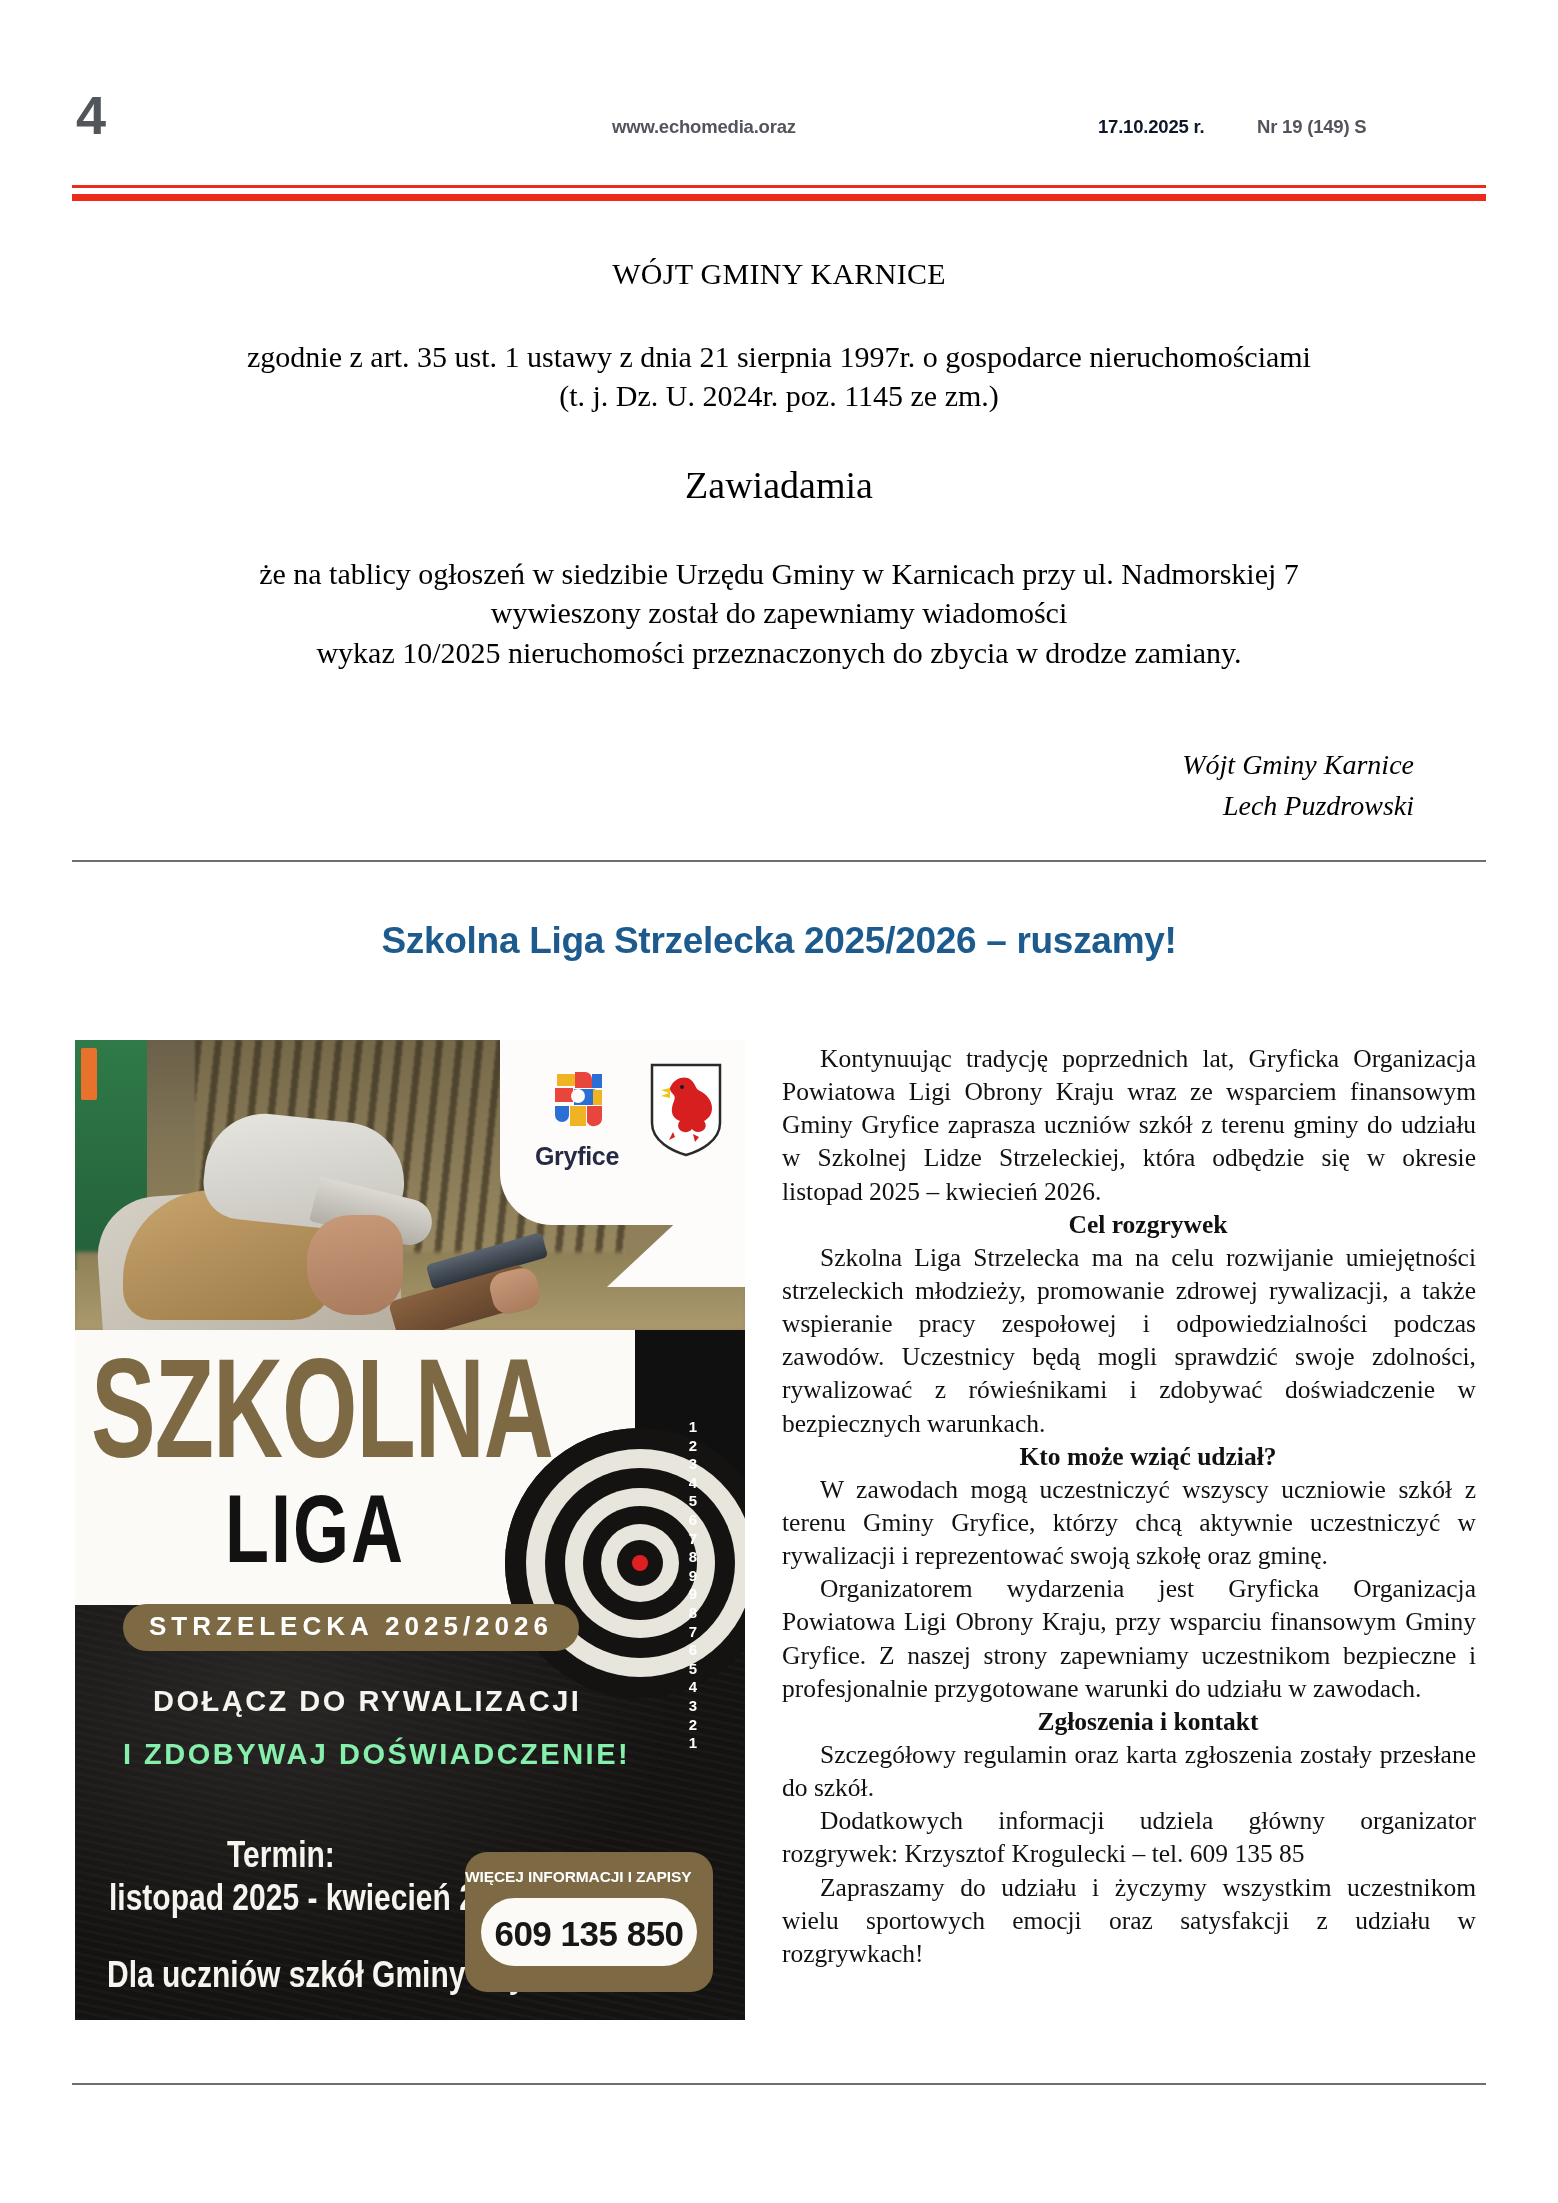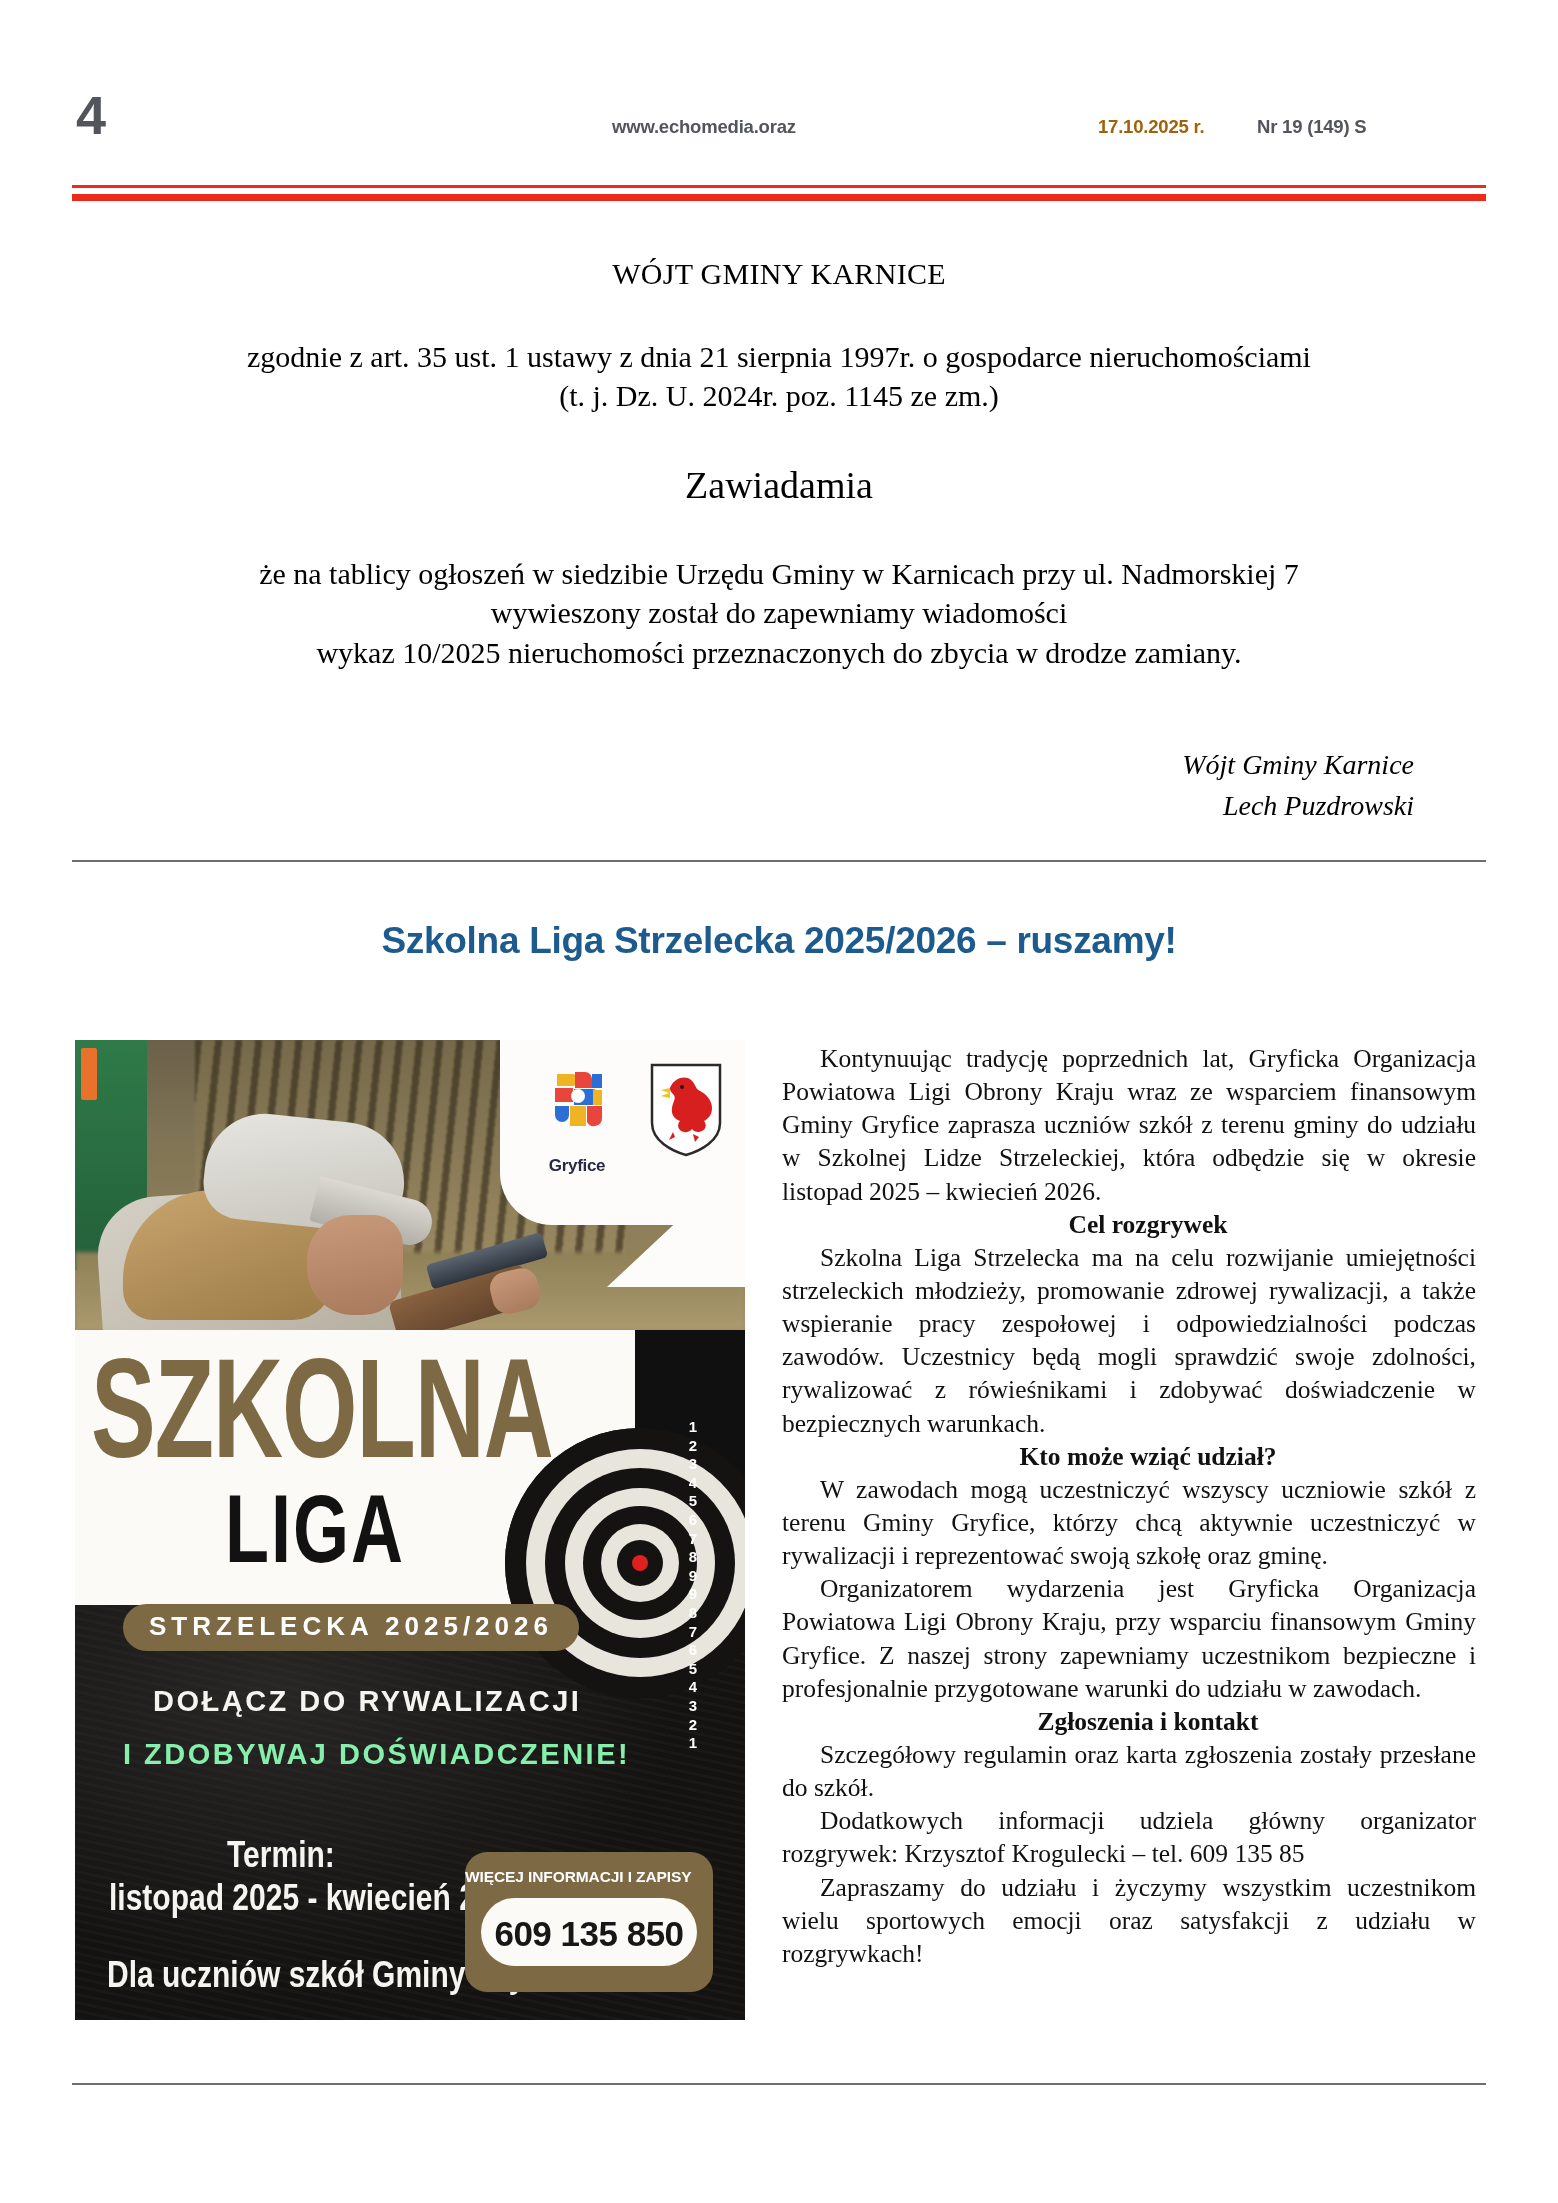--- a/index.html
+++ b/index.html
@@ -44,21 +44,21 @@
     color: #53555c;
     letter-spacing: -0.2px;
   }
   .masthead-date {
     position: absolute;
     left: 1026px;
     top: 20px;
     font-family: "Liberation Sans", sans-serif;
     font-weight: bold;
     font-size: 18.5px;
-    color: #a16207;
+    color: #0f172a;
     letter-spacing: -0.2px;
   }
   .masthead-issue {
     position: absolute;
     left: 1185px;
     top: 20px;
     font-family: "Liberation Sans", sans-serif;
     font-weight: bold;
     font-size: 18.5px;
     color: #53555c;
@@ -258,23 +258,23 @@
   .logo-gryfice {
     position:absolute; right: 118px; top: 24px;
     width: 100px; text-align:center;
   }
   .logo-mark {
     width: 72px; height: 72px; margin: 0 auto;
   }
   .logo-gryfice-text {
     font-family: "Liberation Sans", sans-serif;
     font-weight: bold;
-    font-size: 17px;
+    font-size: 25px;
     color: #262a44;
-    margin-top: 16px;
+    margin-top: 2px;
     letter-spacing: -0.3px;
   }
   .logo-crest {
     position:absolute; right: 22px; top: 22px;
     width: 74px; height: 96px;
   }
 
   
   .poster-titleblock {
     position:absolute; left: 0; top: 290px;

